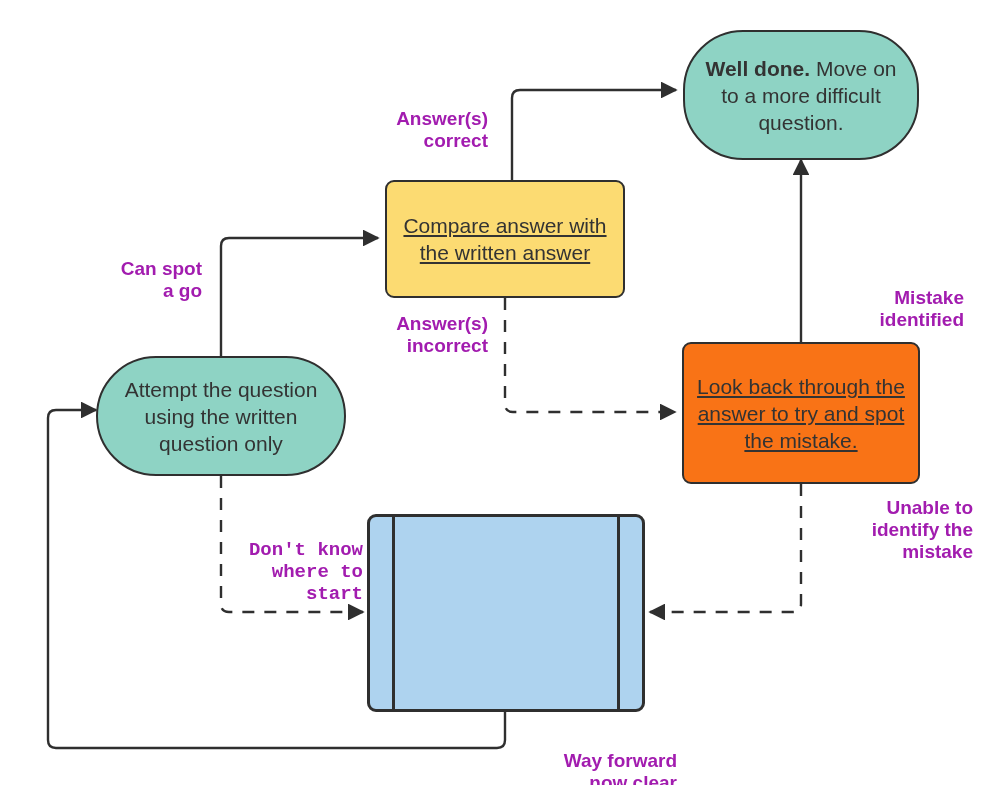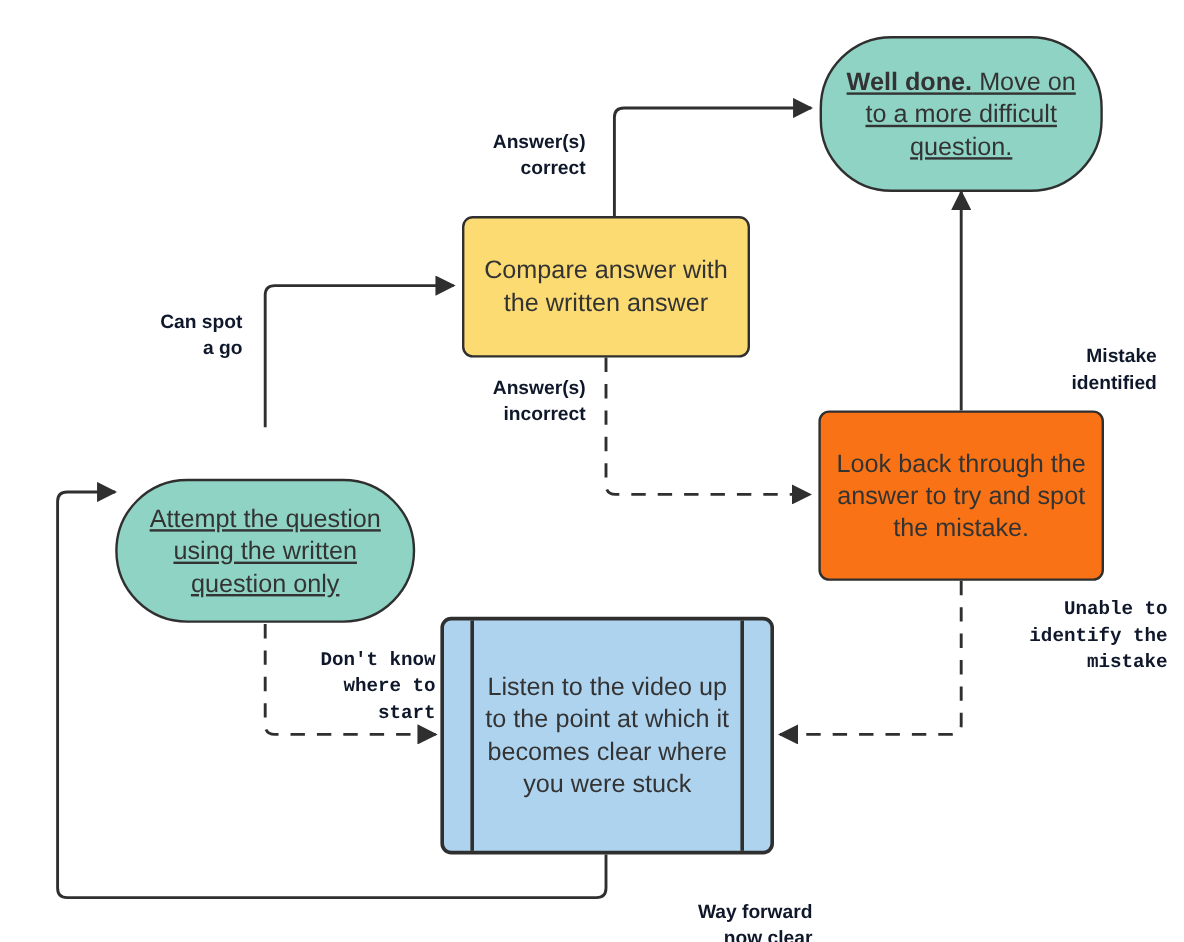--- a/index.html
+++ b/index.html
@@ -31,47 +31,47 @@
     font-family: "Liberation Sans", sans-serif;
     font-size: 21px;
     line-height: 27px;
     z-index: 3;
   }
   .node .inner { padding: 0 10px; width: 100%; }
 
   .shape-terminator {
     border: 2.6px solid #2f2f2f;
     border-radius: 60px;
-    text-decoration: underline;
   }
   .shape-process {
     border: 2.6px solid #2f2f2f;
     border-radius: 9px;
+    text-decoration: underline;
   }
   .shape-predefined {
     border: 3.4px solid #2f2f2f;
     border-radius: 9px;
   }
   .shape-predefined .bar {
     position: absolute;
     top: 0;
     bottom: 0;
     width: 0;
     border-left: 3.4px solid #2f2f2f;
   }
   .shape-predefined .bar.left { left: 22px; }
   .shape-predefined .bar.right { right: 22px; }
 
   .edge-label {
     position: absolute;
     font-family: "Liberation Sans", sans-serif;
-    font-size: 16px;
+    font-size: 19px;
     font-weight: bold;
     line-height: 22px;
-    color: #0f172a;
+    color: #a21caf;
     white-space: pre-line;
     z-index: 4;
   }
   .al-right { text-align: right; }
   .al-left  { text-align: right; }
 
   b.strong { font-weight: bold; }
 </style>
 </head>
 <body>
@@ -91,56 +91,55 @@
 
   <path d="M 221 476 L 221 604 Q 221 612 229 612 L 363 612" fill="none" stroke="#2f2f2f" stroke-width="2.4" stroke-dasharray="12 10" marker-end="url(#arrow)"></path>
 
   <path d="M 801 342 L 801 160" fill="none" stroke="#2f2f2f" stroke-width="2.4" marker-end="url(#arrow)"></path>
 
   <path d="M 801 484 L 801 604 Q 801 612 793 612 L 650 612" fill="none" stroke="#2f2f2f" stroke-width="2.4" stroke-dasharray="12 10" marker-end="url(#arrow)"></path>
 
   <path d="M 505 712 L 505 740 Q 505 748 497 748 L 56 748 Q 48 748 48 740 L 48 418 Q 48 410 56 410 L 96 410" fill="none" stroke="#2f2f2f" stroke-width="2.4" marker-end="url(#arrow)"></path>
 </svg>
 
-<div class="node shape-terminator" style="left:96px; top:356px; width:250px; height:120px; background:#8ed3c4;margin-top:43px;">
+<div class="node shape-terminator" style="left:96px; top:356px; width:250px; height:120px; background:#8ed3c4;">
   <div class="inner">Attempt the question using the written question only</div>
 </div>
 
 <div class="node shape-process" style="left:385px; top:180px; width:240px; height:118px; background:#fcdb72;">
   <div class="inner">Compare answer with the written answer</div>
 </div>
 
 <div class="node shape-terminator" style="left:683px; top:30px; width:236px; height:130px; background:#8ed3c4;">
   <div class="inner"><b class="strong">Well done.</b><span> Move on to a more difficult question.</span></div>
 </div>
 
 <div class="node shape-process" style="left:682px; top:342px; width:238px; height:142px; background:#f97316;">
   <div class="inner">Look back through the answer to try and spot the mistake.</div>
 </div>
 
 <div class="node shape-predefined" style="left:367px; top:514px; width:278px; height:198px; background:#aed3ef; position:absolute;">
   <span class="bar left"></span>
   <span class="bar right"></span>
-  <div class="inner" style="padding:0 30px;">Listen to the video up to the point at which it becomes clear where you were stuck</div>
 </div>
 
 <div class="edge-label al-right" style="left:78px; top:258px; width:124px;">Can spot
 a go</div>
 
 <div class="edge-label al-right" style="left:364px; top:108px; width:124px;">Answer(s)
 correct</div>
 
 <div class="edge-label al-right" style="left:364px; top:313px; width:124px;">Answer(s)
 incorrect</div>
 
 <div class="edge-label al-left" style="left:233px; top:539px; width:130px;font-family:Liberation Mono, monospace;">Don't know
 where to
 start</div>
 
 <div class="edge-label al-left" style="left:824px; top:287px; width:140px;">Mistake
 identified</div>
 
-<div class="edge-label al-left" style="left:829px; top:497px; width:144px;font-family:Liberation Mono, monospace;">Unable to
+<div class="edge-label al-left" style="left:829px; top:497px; width:144px;">Unable to
 identify the
 mistake</div>
 
 <div class="edge-label al-left" style="left:527px; top:750px; width:150px;">Way forward
 now clear</div>
 
 </body></html>

